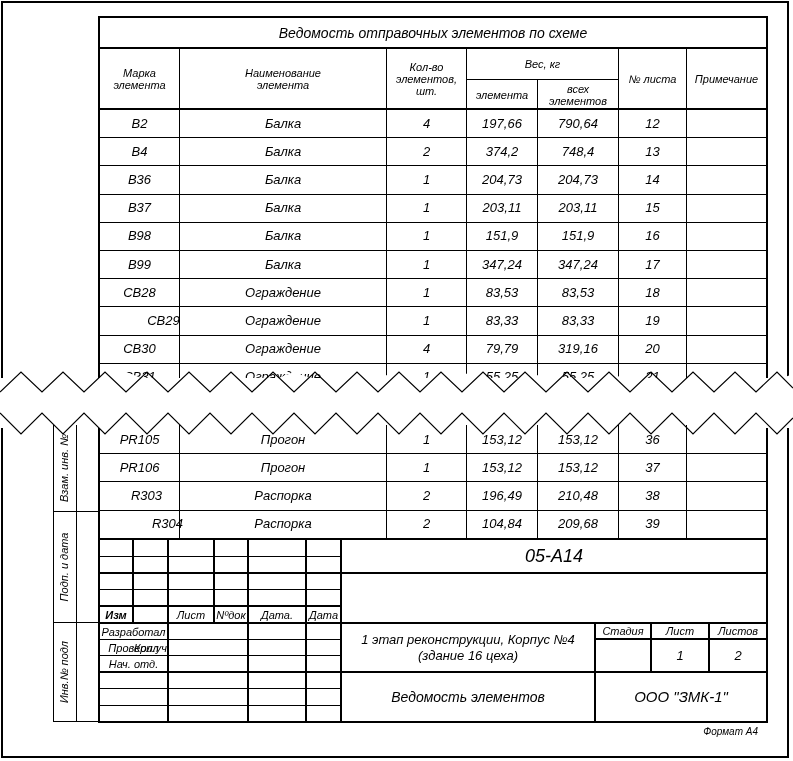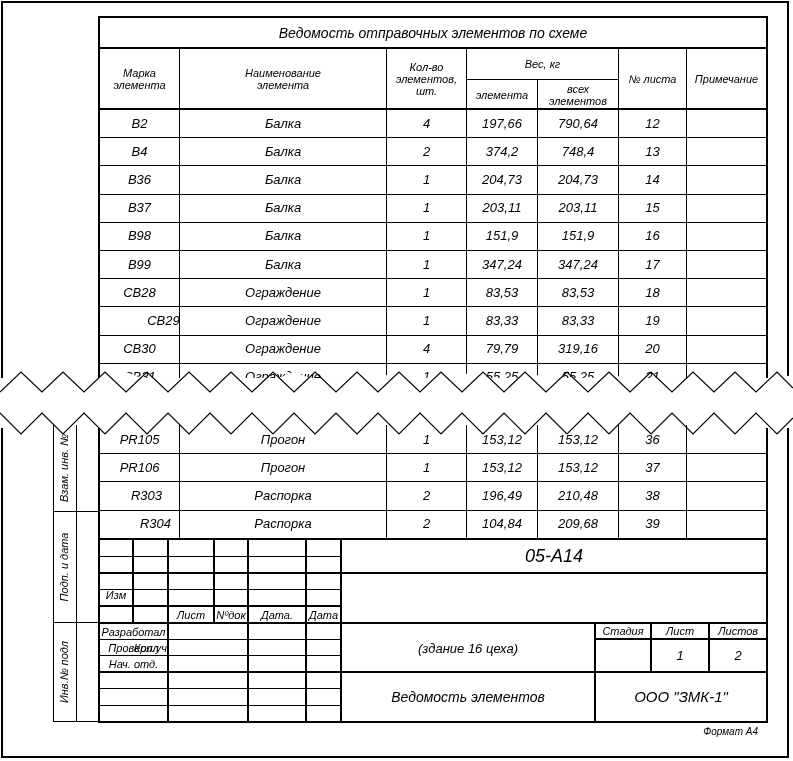--- a/index.html
+++ b/index.html
@@ -173,21 +173,21 @@
     <div class="t" style="left: 687px; top: 454.2px; width: 79px; height: 27.2px;"></div>
     <div class="hline" style="left: 99px; top: 481.4px; width: 668px;"></div>
     <div class="t" style="left: 100px; top: 482.4px; width: 79px; height: 27.2px; padding-left: 7px;">R303</div>
     <div class="t" style="left: 180px; top: 482.4px; width: 206px; height: 27.2px;">Распорка</div>
     <div class="t" style="left: 387px; top: 482.4px; width: 79px; height: 27.2px;">2</div>
     <div class="t" style="left: 467px; top: 482.4px; width: 70px; height: 27.2px;">196,49</div>
     <div class="t" style="left: 538px; top: 482.4px; width: 80px; height: 27.2px;">210,48</div>
     <div class="t" style="left: 619px; top: 482.4px; width: 67px; height: 27.2px;">38</div>
     <div class="t" style="left: 687px; top: 482.4px; width: 79px; height: 27.2px;"></div>
     <div class="hline" style="left: 99px; top: 509.6px; width: 668px;"></div>
-    <div class="t" style="left: 100px; top: 510.6px; width: 79px; height: 27.2px; padding-left: 16px;">R304</div>
+    <div class="t" style="left: 112px; top: 510.6px; width: 79px; height: 27.2px; padding-left: 16px;">R304</div>
     <div class="t" style="left: 180px; top: 510.6px; width: 206px; height: 27.2px;">Распорка</div>
     <div class="t" style="left: 387px; top: 510.6px; width: 79px; height: 27.2px;">2</div>
     <div class="t" style="left: 467px; top: 510.6px; width: 70px; height: 27.2px;">104,84</div>
     <div class="t" style="left: 538px; top: 510.6px; width: 80px; height: 27.2px;">209,68</div>
     <div class="t" style="left: 619px; top: 510.6px; width: 67px; height: 27.2px;">39</div>
     <div class="t" style="left: 687px; top: 510.6px; width: 79px; height: 27.2px;"></div>
     <div class="hline" style="left: 99px; top: 537.8px; width: 668px;"></div>
   </div>
 
 <div class="vline" style="left:53px;top:425px;height:297px;"></div>
@@ -212,41 +212,42 @@
 <div class="thick-h" style="left:99px;top:572px;width:242px;"></div>
 <div class="hline" style="left:99px;top:589px;width:242px;"></div>
 <div class="thick-h" style="left:99px;top:605px;width:242px;"></div>
 <div class="thick-h" style="left:99px;top:622px;width:669px;"></div>
 <div class="hline" style="left:99px;top:639px;width:242px;"></div>
 <div class="hline" style="left:99px;top:655px;width:242px;"></div>
 <div class="thick-h" style="left:99px;top:671px;width:669px;"></div>
 <div class="hline" style="left:99px;top:688px;width:242px;"></div>
 <div class="hline" style="left:99px;top:705px;width:242px;"></div>
 
-<div class="t small" style="left:100px;top:587px;width:32px;height:15px;">Изм</div>
+<div class="t small" style="left:100px;top:607px;width:32px;height:15px;font-weight:bold;">Изм</div>
 <div class="t small" style="left:134px;top:607px;width:33px;height:15px;margin-top:33px;">Кол.уч</div>
 <div class="t small" style="left:169px;top:607px;width:44px;height:15px;">Лист</div>
 <div class="t small" style="left:215px;top:607px;width:32px;height:15px;">Nºдок</div>
 <div class="t small" style="left:249px;top:607px;width:56px;height:15px;">Дата.</div>
 <div class="t small" style="left:307px;top:607px;width:33px;height:15px;">Дата</div>
 
 <div class="t small" style="left:100px;top:624px;width:67px;height:15px;">Разработал</div>
 <div class="t small" style="left:100px;top:640px;width:67px;height:15px;">Проверил</div>
 <div class="t small" style="left:100px;top:656px;width:67px;height:15px;">Нач. отд.</div>
 
 <div class="thick-h" style="left:341px;top:572px;width:427px;"></div>
 <div class="t" style="left:342px;top:540px;width:424px;height:32px;font-size:18px;">05-А14</div>
 <div class="t" style="left:342px;top:574px;width:424px;height:48px;flex-direction:column;">
 </div>
 <div class="thick-v" style="left:594px;top:623px;height:99px;"></div>
 <div class="thick-v" style="left:650px;top:623px;height:49px;"></div>
 <div class="thick-v" style="left:708px;top:623px;height:49px;"></div>
 <div class="thick-h" style="left:595px;top:638px;width:173px;"></div>
 
 <div class="t" style="left:342px;top:624px;width:252px;height:47px;flex-direction:column;">
+  <span style="display:block;">1 этап реконструкции, Корпус №4</span>
   <span style="display:block;margin-top:2px;">(здание 16 цеха)</span>
 </div>
 <div class="t small" style="left:596px;top:624px;width:54px;height:14px;">Стадия</div>
 <div class="t small" style="left:652px;top:624px;width:56px;height:14px;">Лист</div>
 <div class="t small" style="left:710px;top:624px;width:56px;height:14px;">Листов</div>
 <div class="t" style="left:596px;top:640px;width:54px;height:31px;"></div>
 <div class="t" style="left:652px;top:640px;width:56px;height:31px;">1</div>
 <div class="t" style="left:710px;top:640px;width:56px;height:31px;">2</div>
 
 <div class="t" style="left:342px;top:673px;width:252px;height:48px;font-size:14px;">Ведомость элементов</div>

